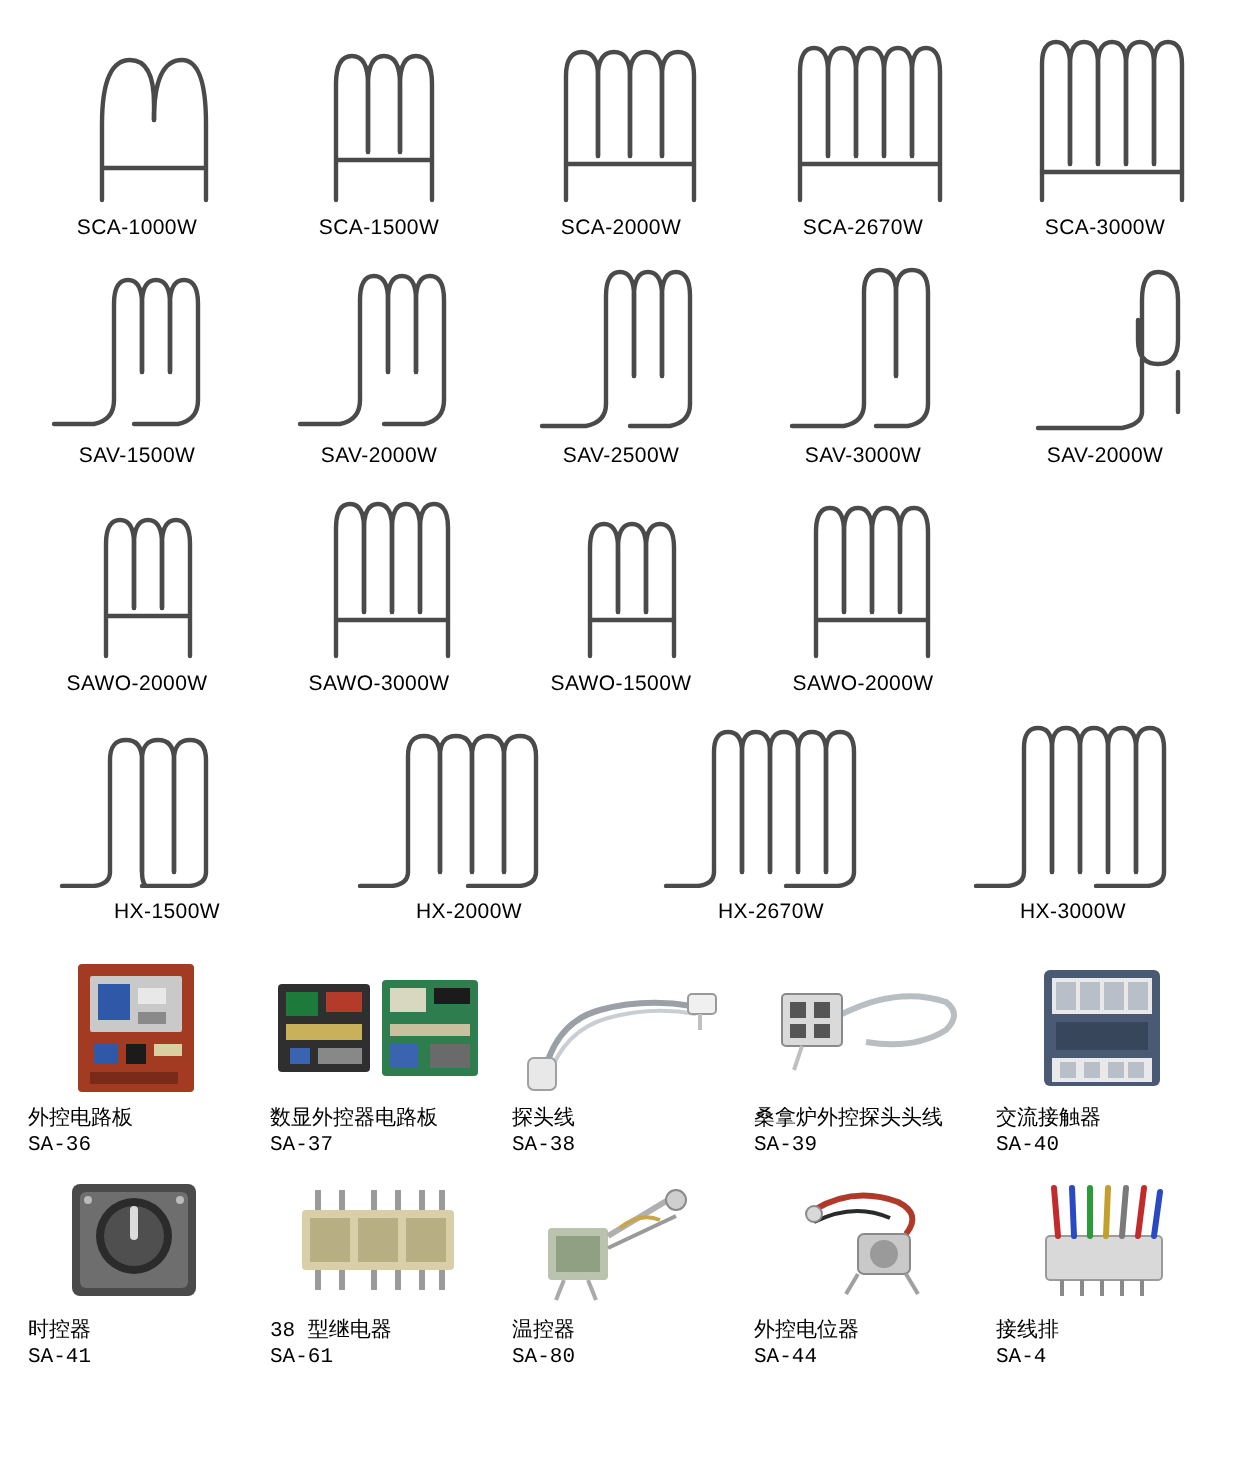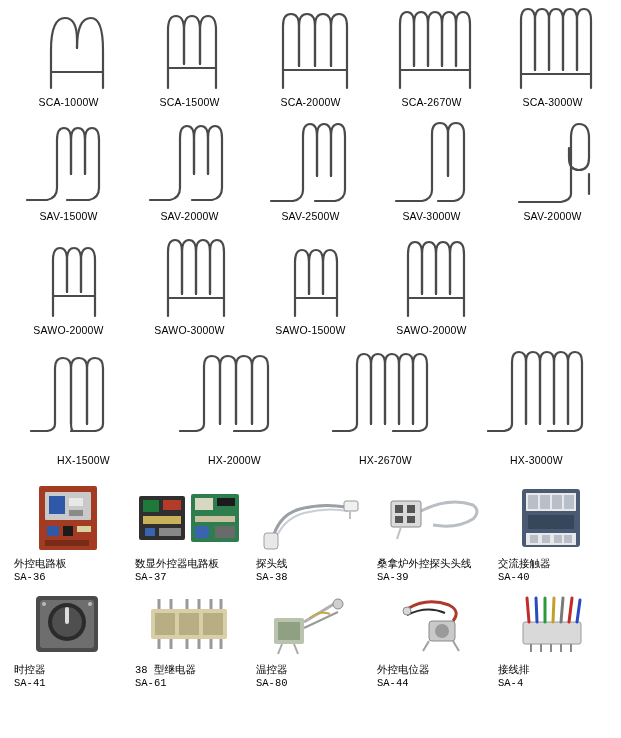--- a/index.html
+++ b/index.html
@@ -18,33 +18,33 @@
   }
 
   .sheet {
     width: 621px;
     height: 738px;
     position: relative;
   }
 
   
   .heater-section {
-    padding: 4px 8px 0 8px;
+    padding: 16px 8px 0 8px;
   }
   .heater-row {
     display: flex;
     width: 605px;
   }
   .heater-cell {
     width: 121px;
     display: flex;
     flex-direction: column;
     align-items: center;
   }
-  .heater-cell.wide4 { width: 151px; gap: 16px; }
+  .heater-cell.wide4 { width: 151px; }
 
   .heater-art {
     height: 86px;
     display: flex;
     align-items: flex-end;
     justify-content: center;
   }
   .heater-art svg { display: block; }
 
   .heater-label {

